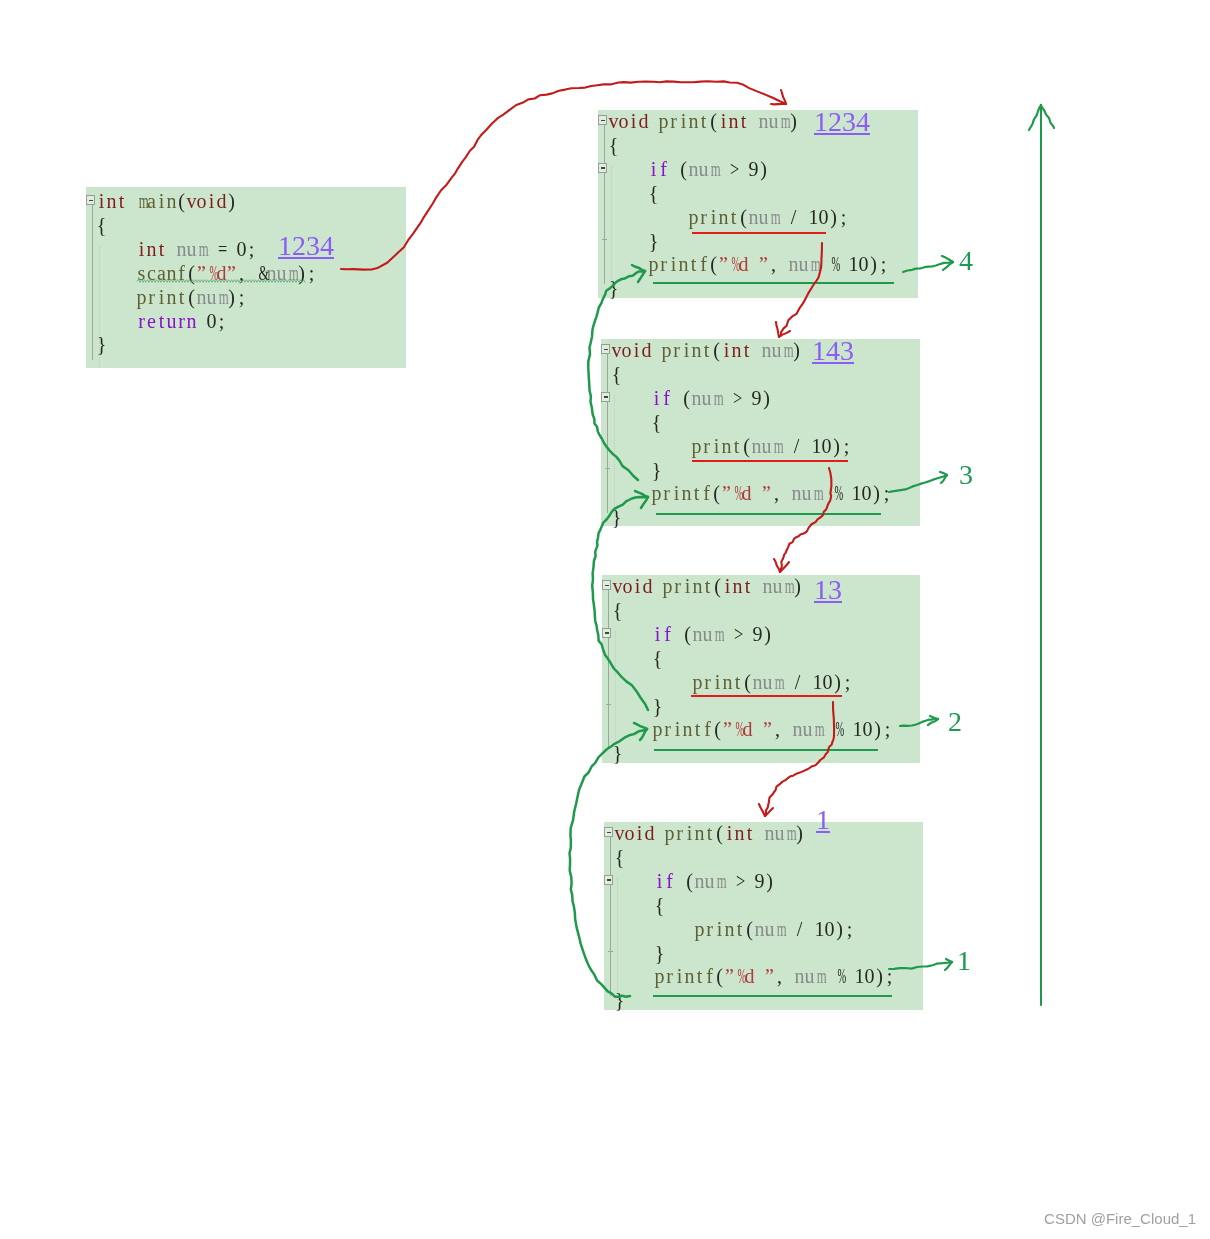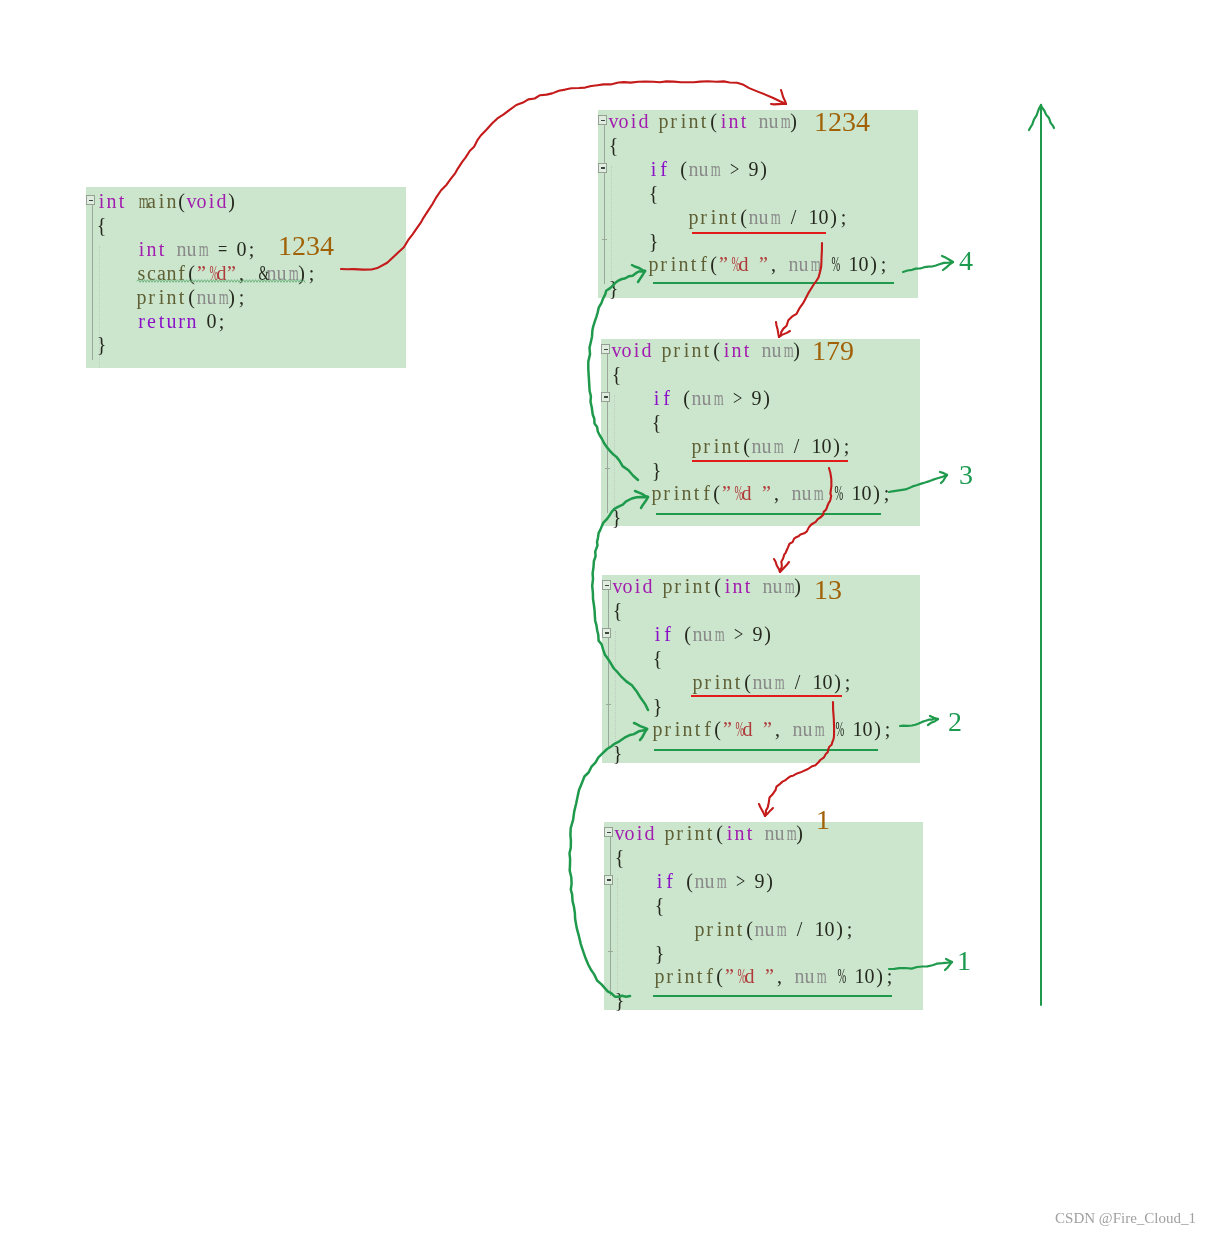--- a/index.html
+++ b/index.html
@@ -2,32 +2,32 @@
 <html><head>
 <meta charset="utf-8">
 <style>
   html,body{margin:0;padding:0;}
   body{width:1210px;height:1239px;background:#ffffff;overflow:hidden;}
   #stage{position:absolute;left:0;top:0;width:1210px;height:1239px;}
   .codebox{position:absolute;background:#cbe6cd;}
   .code{position:absolute;left:0;top:0;white-space:pre;
         font-family:"Liberation Serif",serif;font-size:20px;line-height:23.7px;}
   .code span.ch{display:inline-block;width:10px;text-align:center;overflow:visible;}
-  .kw{color:#a21caf;}
+  .kw{color:#7f1d1d;}
   .ctl{color:#8b10c8;}
   .fn{color:#5f6035;}
   .id{color:#8a8a8a;}
   .pun{color:#26291f;}
   .str{color:#b03a3a;}
   .foldline{position:absolute;width:0;border-left:1px solid #9aa89a;}
   .fold{position:absolute;width:9px;height:10px;border:1px solid #92a192;background:#e0ece0;box-sizing:border-box;}
   .fold i{position:absolute;left:1.5px;top:3.5px;width:4px;height:1.5px;background:#3b4a3b;display:block;}
   .foldtick{position:absolute;width:5px;height:0;border-top:1px solid #9aa89a;}
   .guide{position:absolute;width:0;border-left:1px dotted #c0cdbf;}
-  .redlabel{position:absolute;color:#a16207;font-family:"Liberation Serif",serif;white-space:pre;line-height:1;}
+  .redlabel{position:absolute;color:#8b5cf6;font-family:"Liberation Serif",serif;white-space:pre;line-height:1;text-decoration:underline;}
   .greenlabel{position:absolute;color:#1c9a50;font-family:"Liberation Serif",serif;white-space:pre;line-height:1;}
   .redline{position:absolute;height:0;border-top:2px solid #e21b1b;}
   .greenline{position:absolute;height:0;border-top:2px solid #1f9a4c;}
   svg.overlay{position:absolute;left:0;top:0;width:1210px;height:1239px;}
   .watermark{position:absolute;color:#a0a0a0;font-family:"Liberation Sans",sans-serif;font-size:15px;white-space:pre;}
 </style>
 </head>
 <body>
 
 <div id="stage">
@@ -81,21 +81,21 @@
       <div class="foldtick" style="left: 4px; top: 129px;"></div>
       <div class="code" style="left: 10.5px; top: 0px;"><span class="kw"><span class="ch">v</span><span class="ch">o</span><span class="ch">i</span><span class="ch">d</span></span><span class="pun"><span class="ch"> </span></span><span class="fn"><span class="ch">p</span><span class="ch">r</span><span class="ch">i</span><span class="ch">n</span><span class="ch">t</span></span><span class="pun"><span class="ch">(</span></span><span class="kw"><span class="ch">i</span><span class="ch">n</span><span class="ch">t</span></span><span class="pun"><span class="ch"> </span></span><span class="id"><span class="ch">n</span><span class="ch">u</span><span class="ch" style="transform: scaleX(0.64);">m</span></span><span class="pun"><span class="ch">)</span></span></div>
       <div class="code" style="left: 10.5px; top: 23.9px;"><span class="pun"><span class="ch">{</span></span></div>
       <div class="code" style="left: 50.5px; top: 47.8px;"><span class="ctl"><span class="ch">i</span><span class="ch">f</span></span><span class="pun"><span class="ch"> </span><span class="ch">(</span></span><span class="id"><span class="ch">n</span><span class="ch">u</span><span class="ch" style="transform: scaleX(0.64);">m</span></span><span class="pun"><span class="ch"> </span><span class="ch" style="transform: scaleX(0.82);">&gt;</span><span class="ch"> </span></span><span class="pun"><span class="ch">9</span></span><span class="pun"><span class="ch">)</span></span></div>
       <div class="code" style="left: 50.5px; top: 71.7px;"><span class="pun"><span class="ch">{</span></span></div>
       <div class="code" style="left: 90.5px; top: 95.6px;"><span class="fn"><span class="ch">p</span><span class="ch">r</span><span class="ch">i</span><span class="ch">n</span><span class="ch">t</span></span><span class="pun"><span class="ch">(</span></span><span class="id"><span class="ch">n</span><span class="ch">u</span><span class="ch" style="transform: scaleX(0.64);">m</span></span><span class="pun"><span class="ch"> </span><span class="ch">/</span><span class="ch"> </span></span><span class="pun"><span class="ch">1</span><span class="ch">0</span></span><span class="pun"><span class="ch">)</span><span class="ch">;</span></span></div>
       <div class="code" style="left: 50.5px; top: 119.5px;"><span class="pun"><span class="ch">}</span></span></div>
       <div class="code" style="left: 50.5px; top: 143.4px;"><span class="fn"><span class="ch">p</span><span class="ch">r</span><span class="ch">i</span><span class="ch">n</span><span class="ch">t</span><span class="ch">f</span></span><span class="pun"><span class="ch">(</span></span><span class="str"><span class="ch">”</span><span class="ch" style="transform: scaleX(0.52);">%</span><span class="ch">d</span><span class="ch"> </span><span class="ch">”</span></span><span class="pun"><span class="ch">,</span><span class="ch"> </span></span><span class="id"><span class="ch">n</span><span class="ch">u</span><span class="ch" style="transform: scaleX(0.64);">m</span></span><span class="pun"><span class="ch"> </span><span class="ch" style="transform: scaleX(0.52);">%</span><span class="ch"> </span></span><span class="pun"><span class="ch">1</span><span class="ch">0</span></span><span class="pun"><span class="ch">)</span><span class="ch">;</span></span></div>
       <div class="code" style="left: 10.5px; top: 167.3px;"><span class="pun"><span class="ch">}</span></span></div>
     </div>
-    <div class="redlabel" style="left: 812px; top: 337px; font-size: 28px;">179</div>
+    <div class="redlabel" style="left: 812px; top: 337px; font-size: 28px;">143</div>
     <div class="greenlabel" style="left: 959px; top: 461px; font-size: 28px;">3</div>
     <div class="redline" style="left: 692px; top: 460px; width: 156px;"></div>
     <div class="greenline" style="left: 656px; top: 512.5px; width: 225px;"></div>
     <div class="codebox" style="left: 602px; top: 575px; width: 318px; height: 188px;">
       <div class="foldline" style="left: 5.6px; top: 15px; height: 159px;"></div>
       <div class="guide" style="left: 13px; top: 56.41px; height: 121.89px;"></div>
       <div class="fold" style="left: 0.4px; top: 5px;">
         <i></i>
       </div>
       <div class="fold" style="left: 0.4px; top: 52.8px;">
@@ -169,14 +169,14 @@
       <path d="M 900.0 726.0 L 903.2 725.7 L 907.6 725.8 L 912.0 725.5 L 915.2 724.7 L 918.2 723.7 L 922.1 721.9 L 925.6 720.8 L 928.7 719.7 L 932.2 719.6 L 933.8 718.5 L 936.5 719.3 L 938.0 719.0" fill="none" stroke="#1f9a4c" stroke-width="2.2" stroke-linecap="round" stroke-linejoin="round"></path>
       <path d="M 930.0 716.0 L 934.0 717.7 L 938.0 719.0" fill="none" stroke="#1f9a4c" stroke-width="2.2" stroke-linecap="round" stroke-linejoin="round"></path>
       <path d="M 928.0 725.0 L 930.6 723.1 L 935.0 721.2 L 938.0 719.0" fill="none" stroke="#1f9a4c" stroke-width="2.2" stroke-linecap="round" stroke-linejoin="round"></path>
       <path d="M 889.0 969.0 L 894.3 968.9 L 899.6 968.2 L 905.5 968.0 L 911.6 968.6 L 917.1 967.0 L 922.6 966.5 L 927.3 966.4 L 932.5 965.2 L 936.8 963.7 L 942.6 963.2 L 947.9 962.6 L 952.0 962.0" fill="none" stroke="#1f9a4c" stroke-width="2.2" stroke-linecap="round" stroke-linejoin="round"></path>
       <path d="M 946.0 959.0 L 948.8 960.4 L 952.0 962.0" fill="none" stroke="#1f9a4c" stroke-width="2.2" stroke-linecap="round" stroke-linejoin="round"></path>
       <path d="M 945.0 970.0 L 947.2 968.0 L 950.0 964.3 L 952.0 962.0" fill="none" stroke="#1f9a4c" stroke-width="2.2" stroke-linecap="round" stroke-linejoin="round"></path>
       <path d="M 1041 1005 L 1041 107" fill="none" stroke="#1f9a4c" stroke-width="2" stroke-linecap="round" stroke-linejoin="round"></path>
       <path d="M 1029.0 130.0 L 1030.1 128.0 L 1032.4 124.2 L 1034.0 119.3 L 1036.6 115.4 L 1038.1 111.0 L 1039.4 107.7 L 1041.0 105.0" fill="none" stroke="#1f9a4c" stroke-width="2.2" stroke-linecap="round" stroke-linejoin="round"></path>
       <path d="M 1054.0 128.0 L 1053.2 126.2 L 1050.6 122.8 L 1049.0 118.0 L 1046.1 114.6 L 1044.3 110.5 L 1041.8 107.3 L 1041.0 105.0" fill="none" stroke="#1f9a4c" stroke-width="2.2" stroke-linecap="round" stroke-linejoin="round"></path>
     </svg>
-    <div class="watermark" style="right: 14px; bottom: 12px; font-family: Liberation Serif, serif;">CSDN @Fire_Cloud_1</div>
+    <div class="watermark" style="right: 14px; bottom: 12px;">CSDN @Fire_Cloud_1</div>
   </div>
 
 </body></html>

